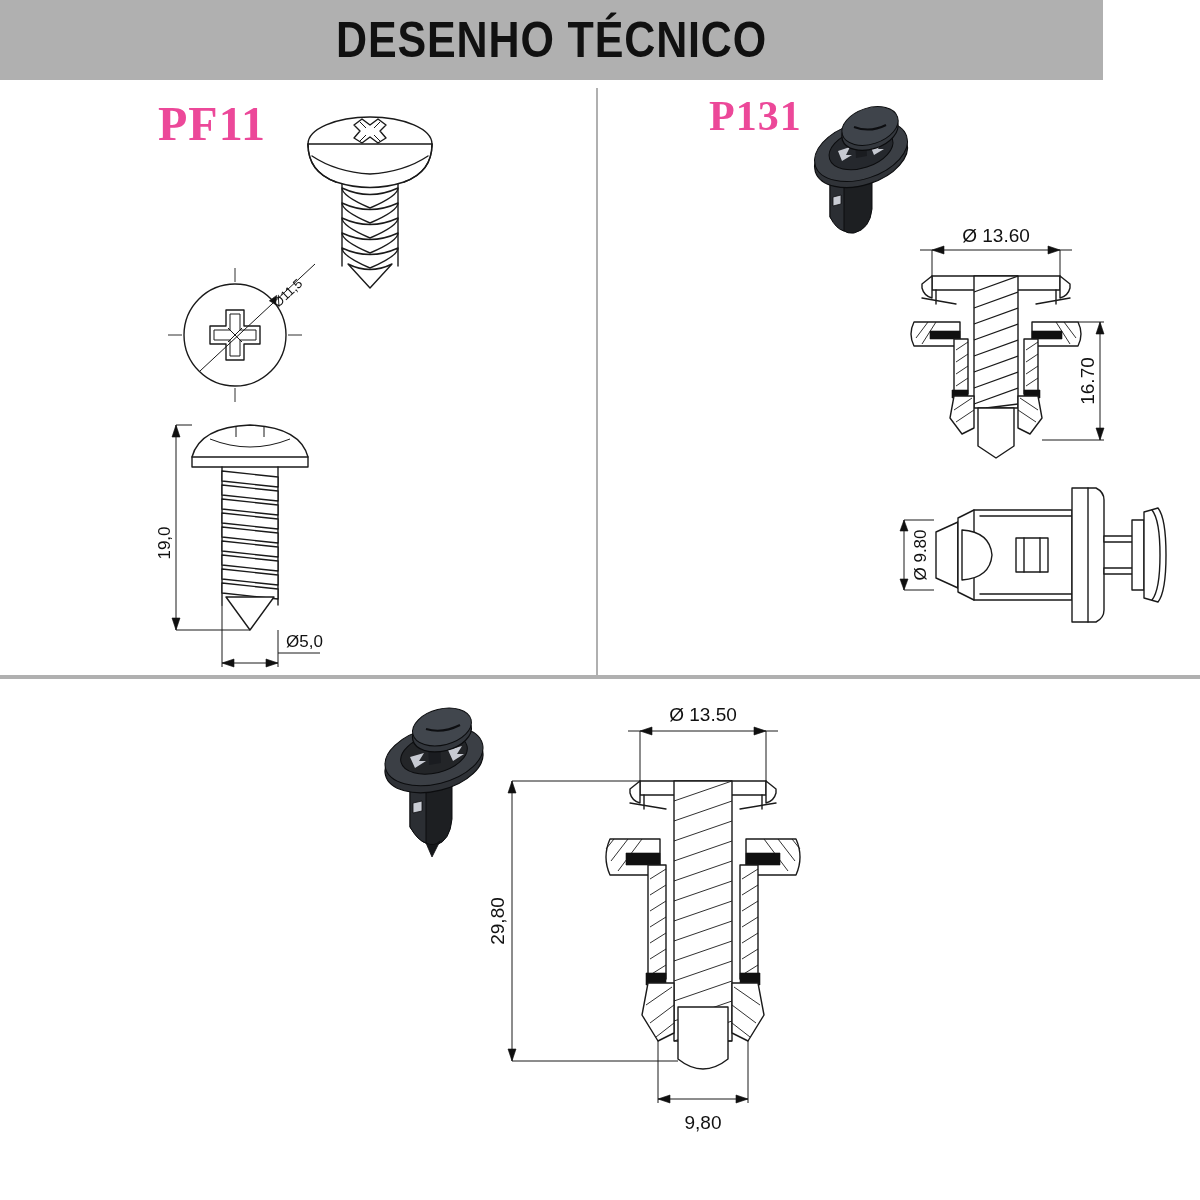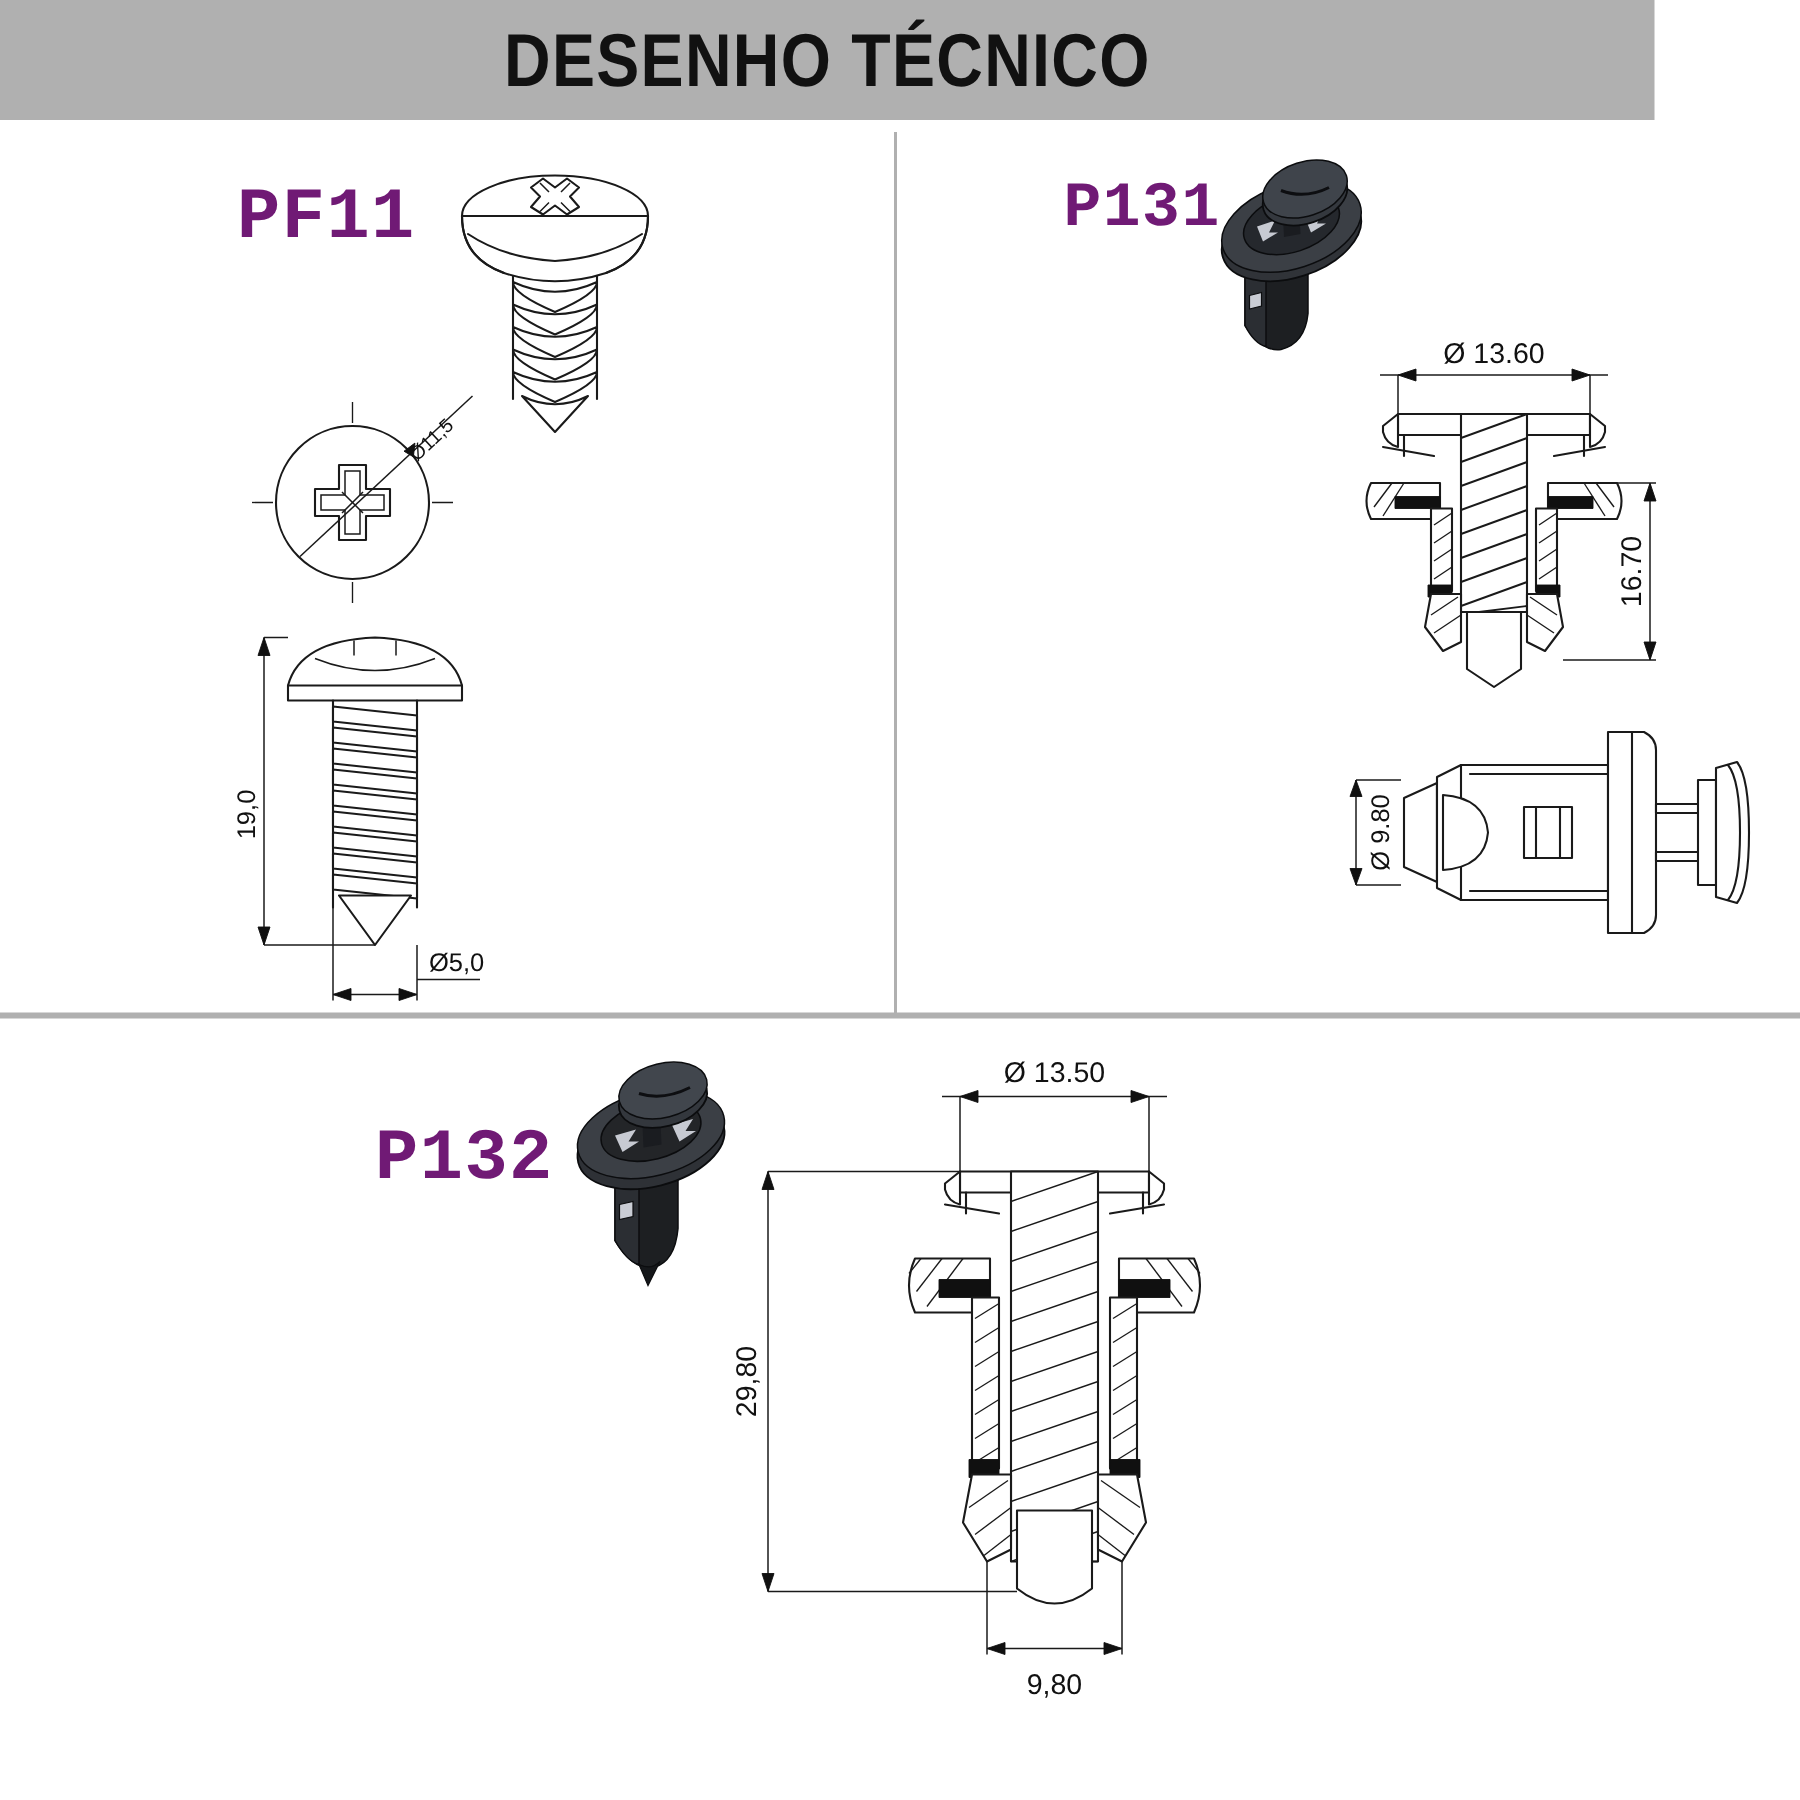--- a/index.html
+++ b/index.html
@@ -40,25 +40,24 @@
   }
 
   
   .panel{position:absolute;}
   #panel-pf11{left:0;top:80px;width:596px;height:596px;}
   #panel-p131{left:632px;top:80px;width:597px;height:596px;}
   #panel-p132{left:0;top:679px;width:1200px;height:521px;}
 
   .part-label{
     position:absolute;
-    font-family:Liberation Mono, monospace;
+    font-family:Liberation Serif, serif;
     font-weight:bold;
-    color:#701a75;
+    color:#ec4899;
     white-space:nowrap;
-    margin-top:23px;
   }
   #label-pf11{left:158px;top:96px;font-size:48px;letter-spacing:1px;}
   #label-p131{left:675px;top:92px;font-size:42px;letter-spacing:1px;}
   #label-p132{left:250px;top:723px;font-size:48px;letter-spacing:1px;}
 
   svg{display:block;overflow:visible;}
   .drw{position:absolute;}
 
   .ln{fill:none;stroke:#1a1a1a;stroke-width:1.4;stroke-linejoin:round;stroke-linecap:round;}
   .ln-thin{fill:none;stroke:#1a1a1a;stroke-width:1;}
@@ -321,21 +320,20 @@
       <path class="ln-fill" d="M222 56 L256 56 L256 62 L222 62 Z"></path>
       <path class="ln-fill" d="M222 88 L256 88 L256 94 L222 94 Z"></path>
       <path class="ln-fill" d="M250 40 L262 40 L262 110 L250 110 Z"></path>
 
       <path class="ln-fill" d="M262 32 L276 28 Q284 38 284 75 Q284 112 276 122 L262 118 Z"></path>
       <path class="ln" d="M270 30 Q278 40 278 75 Q278 110 270 120"></path>
     </svg>
   </div>
 
   <div class="panel" id="panel-p132">
-    <div class="part-label" id="label-p132" style="top:44px;left:250px;">P132</div>
 
     <svg class="drw" style="left:372px;top:22px;" width="130" height="160" viewBox="0 0 130 160">
       <g>
 
         <path fill="#1d1f22" stroke="#0c0d0f" stroke-width="1" d="M38 84 L38 126 Q50 146 64 144 Q78 140 80 118 L80 78 Z"></path>
         <path fill="#2b2e33" stroke="#0c0d0f" stroke-width="1" d="M38 84 L38 126 Q46 140 54 142 L54 82 Z"></path>
         <path fill="#c9ccd4" stroke="#0c0d0f" stroke-width="0.8" d="M41 102 L50 100 L50 110 L41 112 Z"></path>
         <path fill="#15171a" stroke="#0c0d0f" stroke-width="0.8" d="M54 142 L60 156 L68 140 Q62 146 54 142 Z"></path>
 
         <ellipse fill="#2e3136" stroke="#0b0c0e" stroke-width="1.2" cx="62" cy="62" rx="50" ry="28" transform="rotate(-14 62 62)"></ellipse>

